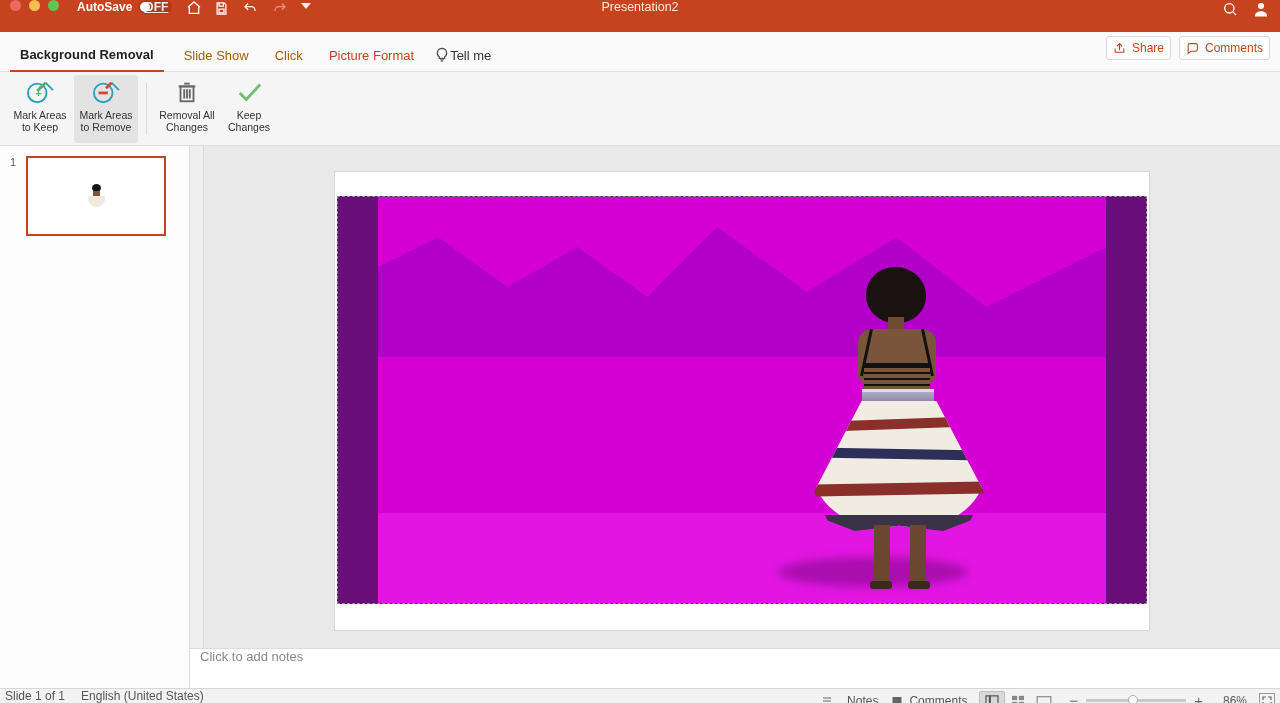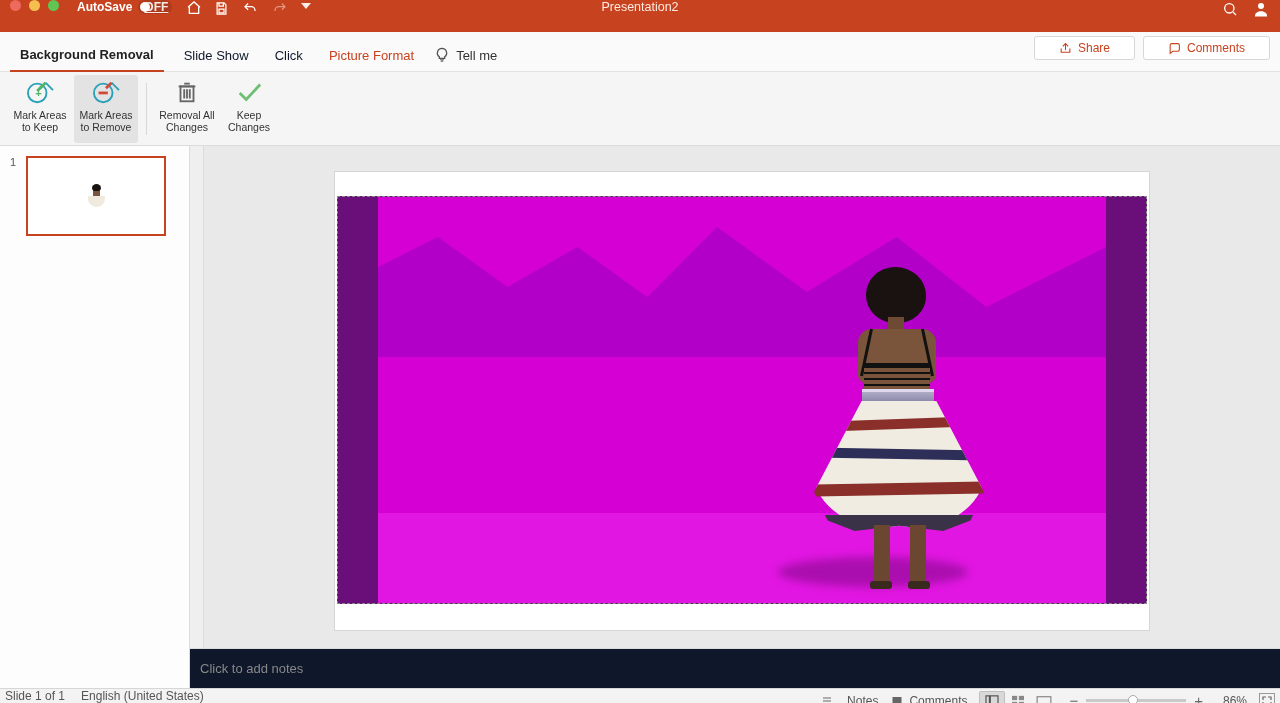--- a/index.html
+++ b/index.html
@@ -14,26 +14,26 @@
   .autosave { margin-left: 18px; font-weight: 600; display: flex; align-items: center; gap: 6px; }
   .toggle { width: 34px; height: 14px; border-radius: 8px; background: #b03a1c; display: flex; align-items: center; padding-left: 2px; position: relative; }
   .toggle .knob { width: 10px; height: 10px; border-radius: 50%; background: #fff; }
   .toggle .lbl { position: absolute; right: 4px; font-size: 12px; color: #fff; opacity: .9; text-decoration: underline; }
   .qat { display: flex; align-items: center; gap: 12px; margin-left: 14px; }
   .qat svg { display: block; }
   .title-center { position: absolute; left: 50%; transform: translateX(-50%); color: #ffe9e0; font-size: 12.5px; }
   .title-right { position: absolute; right: 10px; display: flex; gap: 14px; align-items: center; }
   
   .tabs { height: 40px; background: #fafafa; border-bottom: 1px solid #e2e2e2; display: flex; align-items: flex-end; padding: 0 10px; position: relative; }
-  .tab { font-size: 13px; padding: 6px 10px 8px 10px; color: #0f172a; cursor: pointer; }
+  .tab { font-size: 13px; padding: 6px 10px 8px 10px; color: #a16207; cursor: pointer; }
   .tab.active { font-weight: 700; border-bottom: 2px solid #c7421f; color: #222; margin-bottom: -1px; }
   .tab.pf { color: #c7421f; }
-  .tellme { display: flex; align-items: center; gap: 6px; margin-left: 10px; font-size: 13px; color: #333; padding-bottom: 8px; }
+  .tellme { display: flex; align-items: center; gap: 0; margin-left: 10px; font-size: 13px; color: #333; padding-bottom: 8px; }
   .sharebar { position: absolute; right: 10px; top: 4px; display: flex; gap: 8px; }
-  .chip { border: 1px solid #d7d7d7; border-radius: 3px; height: 24px; display: flex; align-items: center; gap: 6px; padding: 0 24px; font-size: 12px; color: #c7421f; background: #fff; }
+  .chip { border: 1px solid #d7d7d7; border-radius: 3px; height: 24px; display: flex; align-items: center; gap: 6px; padding: 0 6px; font-size: 12px; color: #c7421f; background: #fff; }
   
   .ribbon { height: 74px; background: #f5f5f5; border-bottom: 1px solid #dcdcdc; display: flex; align-items: center; padding: 4px 8px; gap: 2px; }
   .rbtn { display: flex; flex-direction: column; align-items: center; justify-content: flex-start; width: 64px; height: 68px; padding-top: 4px; font-size: 10.5px; color: #333; text-align: center; border-radius: 3px; }
   .rbtn.sel { background: #e3e3e3; }
   .rbtn .ico { width: 30px; height: 26px; margin-bottom: 4px; }
   .rsep { width: 1px; height: 52px; background: #d8d8d8; margin: 0 6px; }
   
   .work { display: flex; height: calc(703px - 32px - 31px - 74px - 24px); }
   .thumbs { width: 190px; background: #fdfdfd; border-right: 1px solid #dcdcdc; padding: 10px; position: relative; }
   .slidenum { position: absolute; left: 10px; top: 10px; font-size: 11px; color: #555; }
@@ -67,21 +67,21 @@
   .skirt .s1 { top: 18px; background: #8a2f2a; transform: rotate(-2deg);}
   .skirt .s2 { top: 48px; background: #2e2f58; transform: rotate(1deg);}
   .skirt .s3 { top: 82px; background: #8a2f2a; height: 12px; transform: rotate(-1deg);}
   .skirt .hem { position: absolute; bottom: 0; left: 0; right: 0; height: 16px; background: #3a3246; border-radius: 0 0 80px 80px/0 0 40px 40px; }
   .legs { position: absolute; top: 258px; left: 54px; width: 56px; height: 62px; }
   .legs .l, .legs .r { position: absolute; width: 16px; height: 58px; background: #6b4631; }
   .legs .l { left: 2px; } .legs .r { right: 2px; }
   .legs .fl, .legs .fr { position: absolute; bottom: -2px; width: 22px; height: 8px; background: #3a2a1e; border-radius: 3px; }
   .legs .fl { left: -2px; } .legs .fr { right: -2px; }
   
-  .notes { height: 40px; background: #0f172a; border-top: 1px solid #dcdcdc; display: flex; align-items: center; padding-left: 10px; color: #888; font-size: 13px; }
+  .notes { height: 40px; background: #ffffff; border-top: 1px solid #dcdcdc; display: flex; align-items: flex-start; padding-left: 10px; color: #888; font-size: 13px; }
   
   .statusbar { height: 24px; background: #f3f3f3; border-top: 1px solid #d6d6d6; display: flex; font-size: 12px; color: #555; padding: 0 5px; }
   .statusbar .left { display: flex; gap: 16px; }
   .statusbar .right { margin-left: auto; display: flex; align-items: center; gap: 12px; }
   .viewbtns { display: flex; gap: 0; }
   .vb { width: 26px; height: 20px; display: flex; align-items: center; justify-content: center; border: 1px solid transparent; }
   .vb.active { background: #d9d9d9; border-color: #bfbfbf; border-radius: 2px; }
   .zoom { display: flex; align-items: center; gap: 8px; }
   .zoom .bar { width: 100px; height: 3px; background: #c9c9c9; position: relative; }
   .zoom .knob { position: absolute; top: -4px; left: 42px; width: 10px; height: 10px; border-radius: 50%; background: #fff; border: 1px solid #aaa; }

